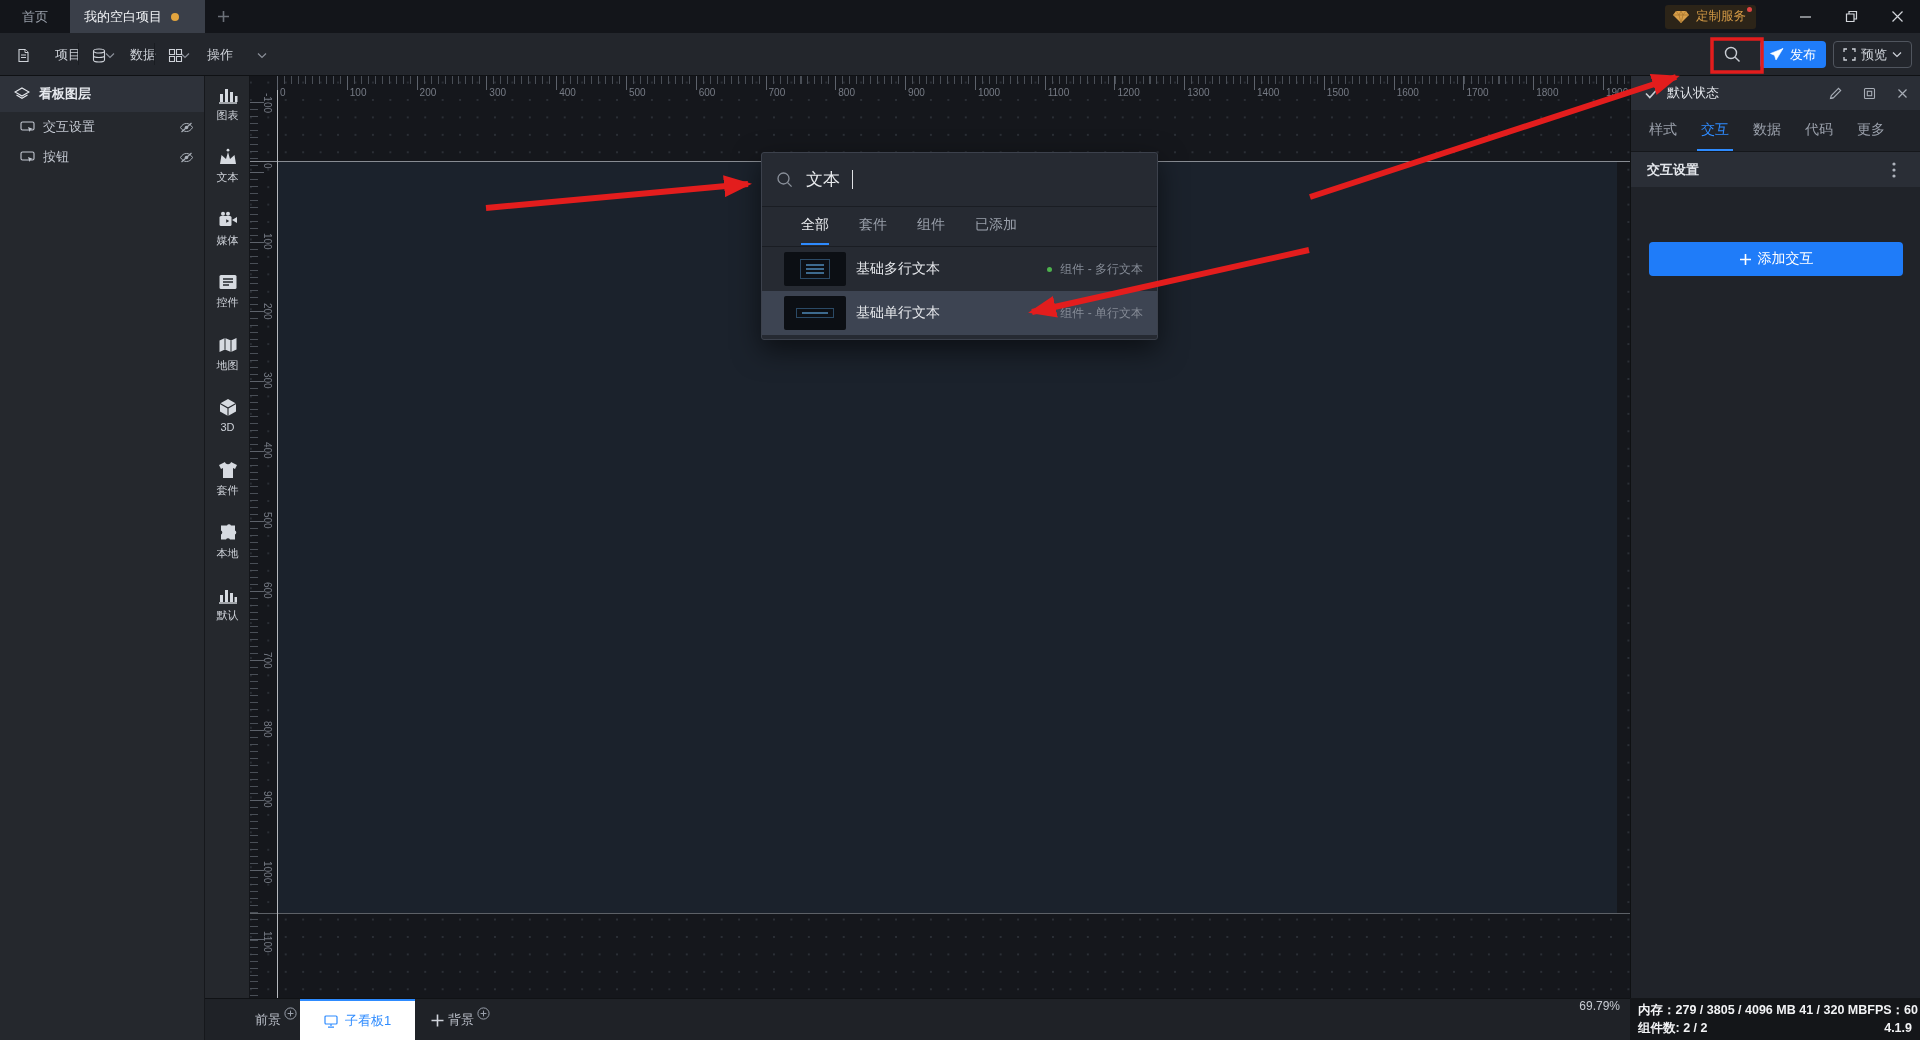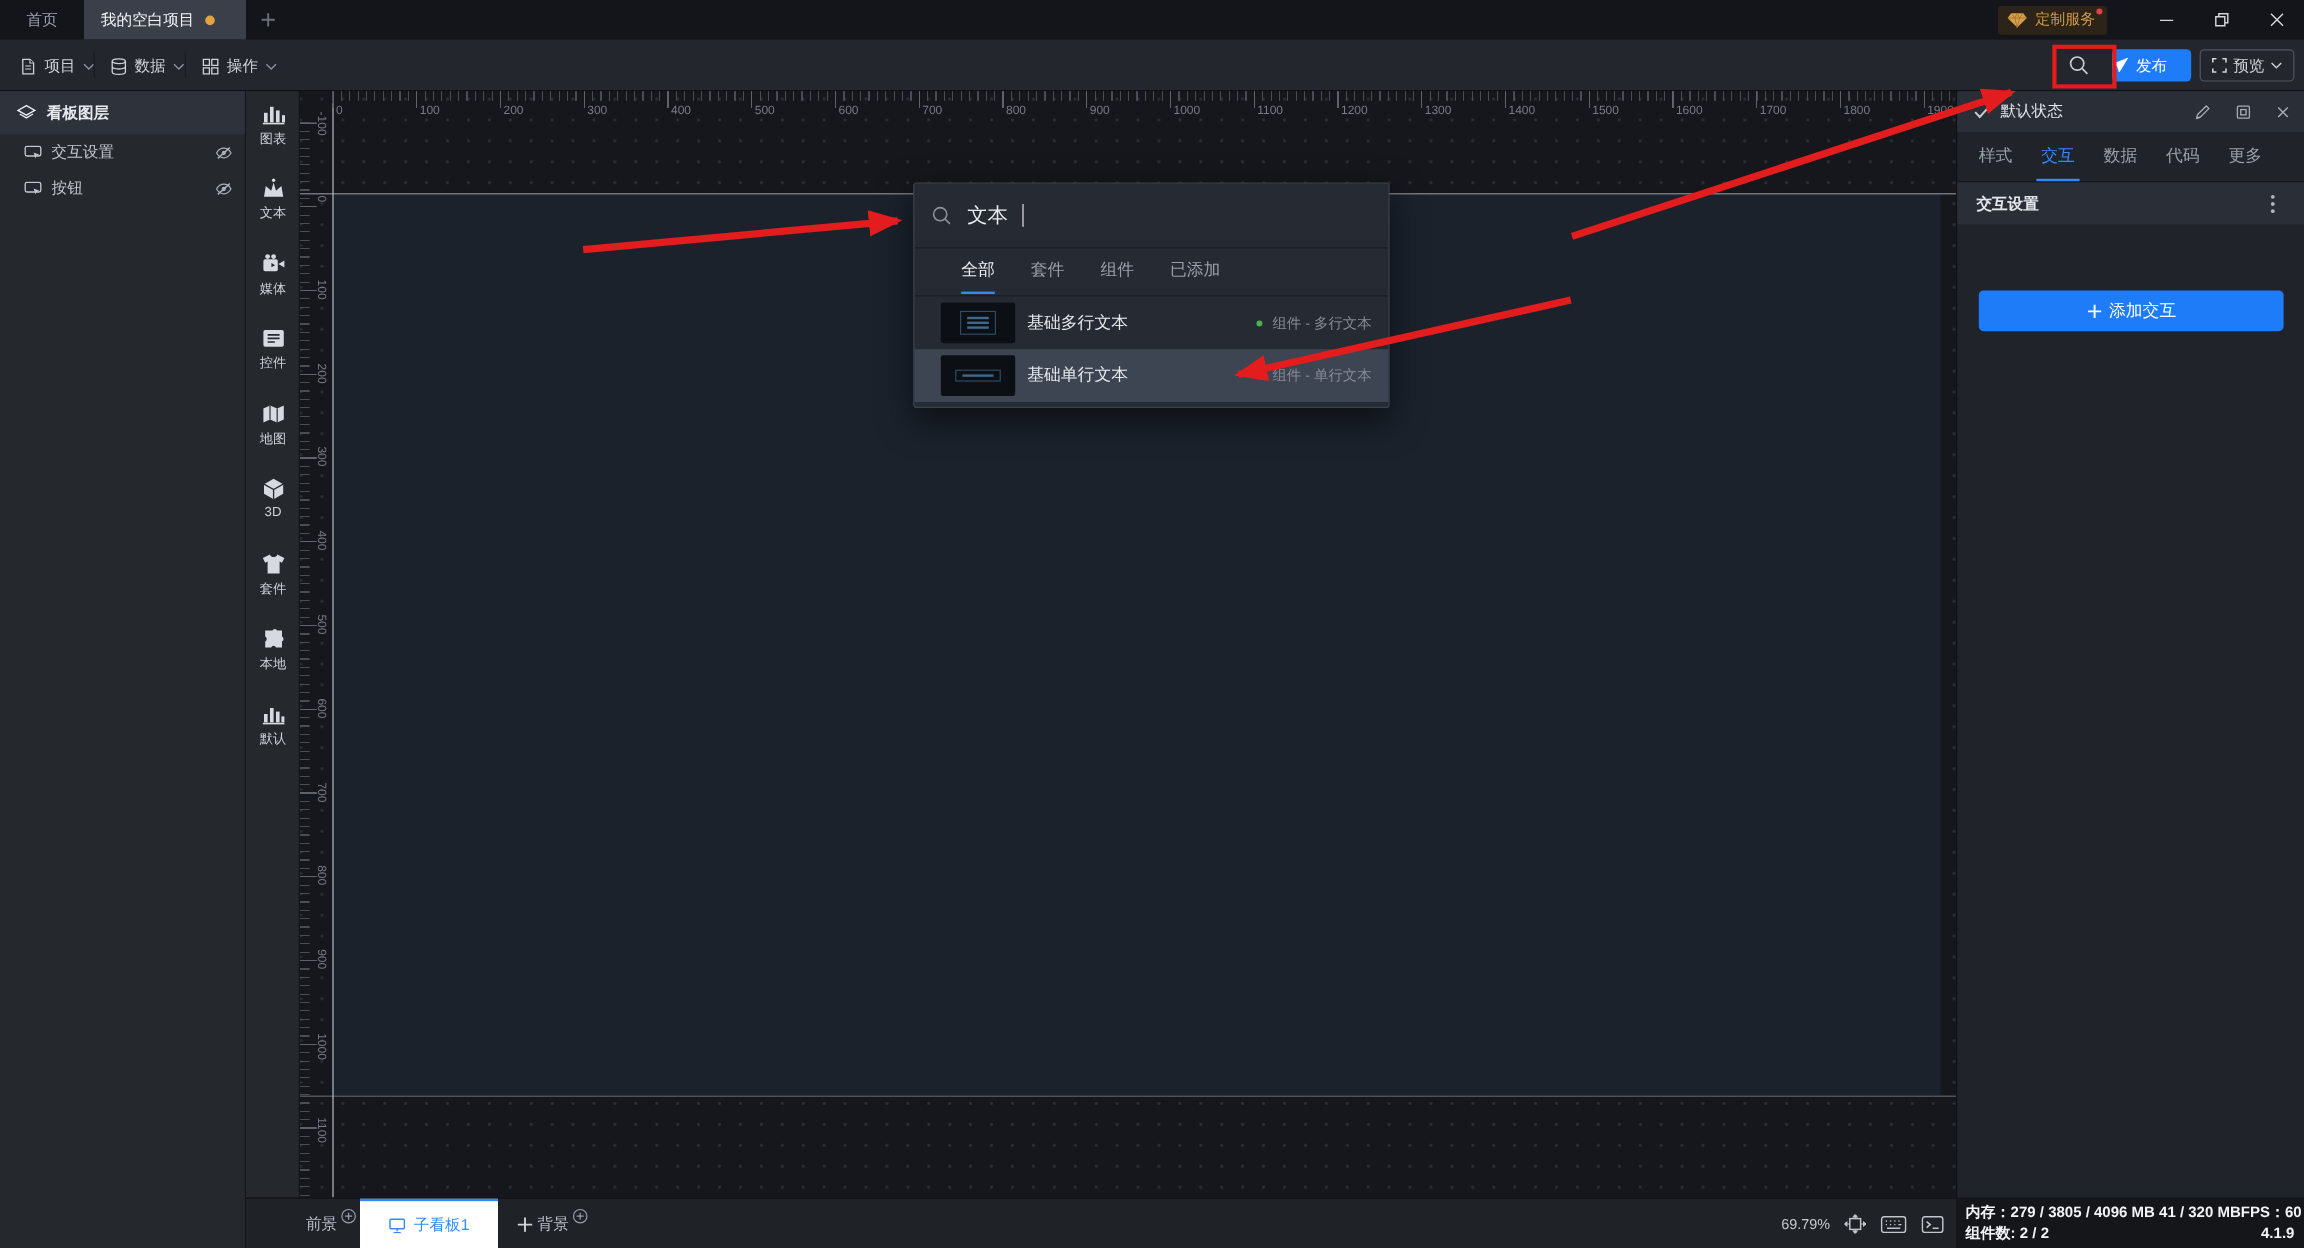--- a/index.html
+++ b/index.html
@@ -19,26 +19,26 @@
   .unsaved-dot{width:8px;height:8px;border-radius:50%;background:var(--dot-yellow);}
   .tab-new{position:absolute;left:205px;top:0;width:36px;height:33px;display:flex;align-items:center;justify-content:center;color:#6b7078;}
   .tabbar-right{position:absolute;right:0;top:0;height:33px;display:flex;align-items:center;}
   .custom-badge{height:24px;margin-right:26px;display:flex;align-items:center;gap:7px;padding:0 10px 0 8px;background:#2c2418;border-radius:3px;position:relative;cursor:pointer;}
   .custom-badge .lbl{font-size:12.5px;color:var(--badge-amber);}
   .red-sup{position:absolute;right:4px;top:2px;width:5px;height:5px;border-radius:50%;background:#e04343;}
   .winbtn{width:46px;height:33px;display:flex;align-items:center;justify-content:center;color:#d3d6db;cursor:pointer;}
 
   
   .menubar{position:absolute;left:0;top:33px;width:1920px;height:43px;background:#23262c;border-bottom:1px solid #0f1114;}
-  .menu-item{position:absolute;top:0;height:44px;display:flex;align-items:center;gap:6px;font-size:13px;color:#ced2d9;cursor:pointer;}
+  .menu-item{position:absolute;top:0;height:44px;display:flex;align-items:center;gap:24px;font-size:13px;color:#ced2d9;cursor:pointer;}
   .menu-item .chev{color:#8a8f98;}
   .mi-project{left:16px;} .mi-data{left:92px;} .mi-action{left:168px;}
   .menubar .vsep{position:absolute;top:10px;width:1px;height:22px;background:#1a1d22;}
   .search-btn{position:absolute;right:166px;top:6px;width:44px;height:30px;display:flex;align-items:center;justify-content:center;color:#c9cdd4;cursor:pointer;}
-  .publish-btn{position:absolute;right:94px;top:8px;width:66px;height:27px;background:var(--accent-blue);border-radius:4px;display:flex;align-items:center;justify-content:flex-start;gap:6px;font-size:13px;color:#fff;cursor:pointer;}
+  .publish-btn{position:absolute;right:94px;top:8px;width:66px;height:27px;background:var(--accent-blue);border-radius:4px;display:flex;align-items:center;justify-content:center;gap:6px;font-size:13px;color:#fff;cursor:pointer;}
   .preview-btn{position:absolute;right:8px;top:8px;width:79px;height:27px;border:1px solid #50555e;border-radius:4px;display:flex;align-items:center;justify-content:center;gap:5px;font-size:13px;color:#ced2d9;cursor:pointer;}
 
   
   .layer-panel{position:absolute;left:0;top:76px;width:205px;height:964px;background:#25282d;border-right:1px solid #16181c;}
   .layer-header{height:36px;background:#2e323a;display:flex;align-items:center;gap:9px;padding:0 0 0 14px;font-size:13px;font-weight:bold;color:#e6e9ee;}
   .layer-item{height:30px;display:flex;align-items:center;gap:8px;padding-left:20px;font-size:13px;color:#c3c8d1;position:relative;cursor:pointer;}
   .layer-item:first-of-type{margin-top:6px;}
   .layer-item .eye{position:absolute;right:10px;color:#aab0b9;}
 
   
@@ -77,21 +77,21 @@
   .rp-section .spacer{flex:1;}
   .rp-add-btn{position:absolute;left:18px;top:166px;width:254px;height:34px;background:var(--accent-blue);border-radius:4px;display:flex;align-items:center;justify-content:center;gap:6px;font-size:14px;color:#fff;cursor:pointer;}
 
   
   .bottom-bar{position:absolute;left:205px;top:998px;width:1425px;height:42px;background:#1f2227;border-top:1px solid #101215;}
   .bb-fg{position:absolute;left:50px;top:0;height:42px;display:flex;align-items:center;font-size:13px;color:#b9bec7;cursor:pointer;}
   .bb-sup{position:relative;top:-7px;margin-left:3px;color:#9aa0ab;}
   .bb-tab{position:absolute;left:95px;top:0;width:115px;height:42px;background:#ffffff;border-top:2px solid var(--tab-blue);display:flex;align-items:center;justify-content:center;gap:7px;font-size:13px;color:var(--tab-blue);cursor:pointer;}
   .bb-plus{position:absolute;left:212px;top:0;width:40px;height:42px;display:flex;align-items:center;justify-content:center;color:#cfd3da;font-size:19px;cursor:pointer;}
   .bb-bg{position:absolute;left:243px;top:0;height:42px;display:flex;align-items:center;font-size:13px;color:#b9bec7;cursor:pointer;}
-  .bb-right{position:absolute;right:10px;top:0;height:42px;display:flex;align-items:center;gap:12px;}
+  .bb-right{position:absolute;right:10px;top:0;height:42px;display:flex;align-items:center;gap:12px;flex-direction:column;}
   .bb-zoom{font-size:12px;color:#c8ccd3;}
   .bb-ic{color:#c2c6cd;cursor:pointer;}
 
   
   .status-panel{position:absolute;left:1630px;top:998px;width:290px;height:42px;background:#141619;padding:3px 8px 0 8px;}
   .sp-row{display:flex;justify-content:space-between;font-size:12.5px;font-weight:bold;color:#f2f3f5;line-height:18px;white-space:nowrap;}
 
   
   .search-modal{position:absolute;left:761px;top:152px;width:397px;height:188px;background:#262a32;border:1px solid #3c414c;border-radius:3px;box-shadow:0 10px 28px rgba(0,0,0,.55);}
   .sm-input{height:54px;display:flex;align-items:center;gap:12px;padding:0 14px;border-bottom:1px solid #1a1d23;}

